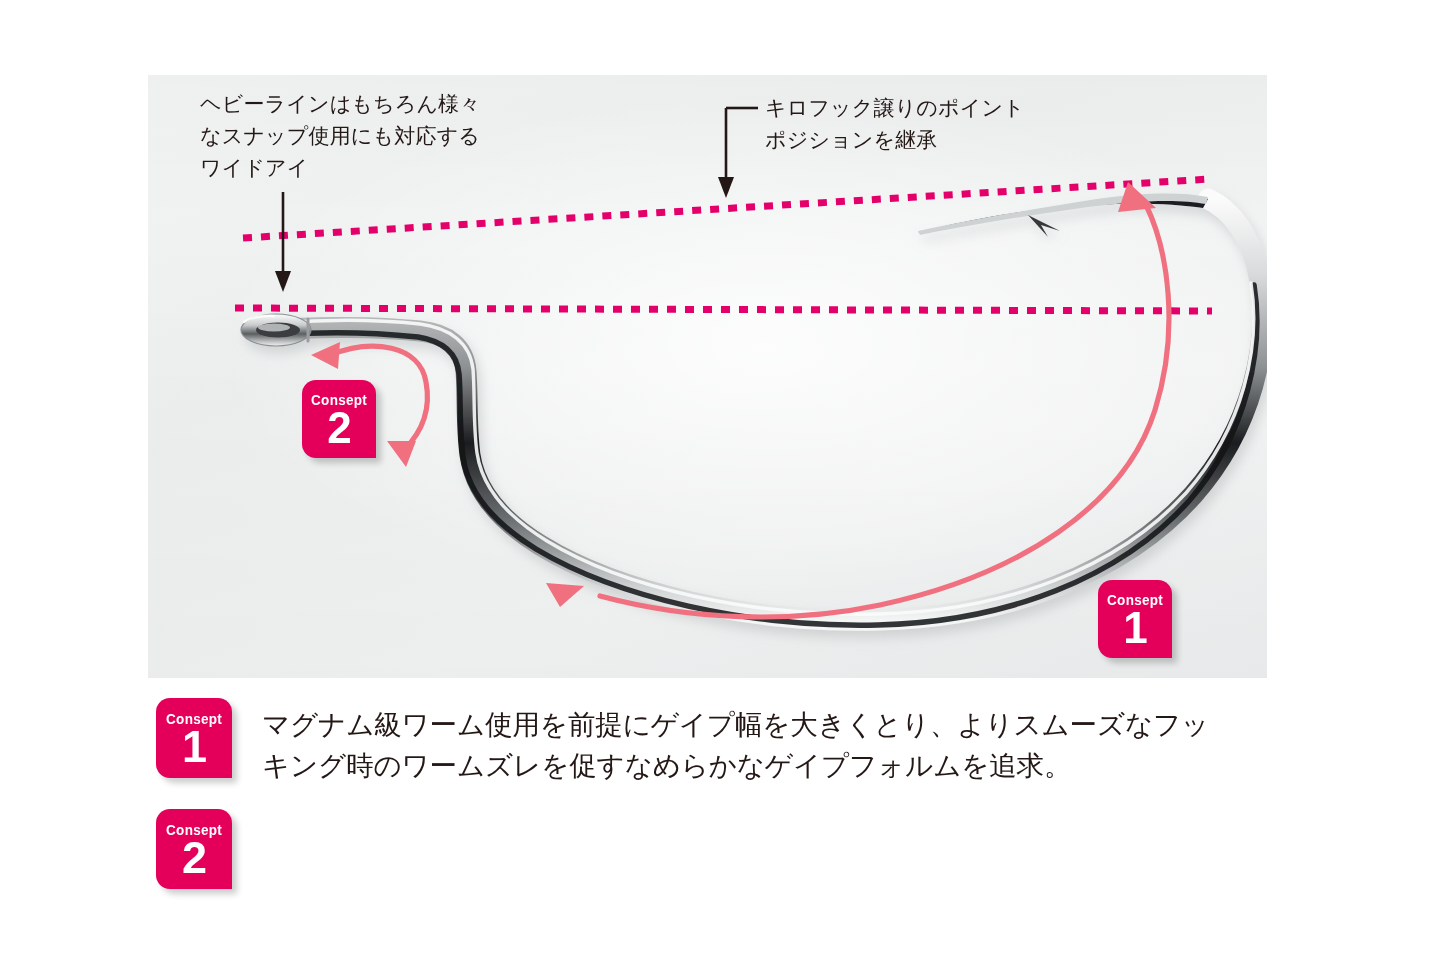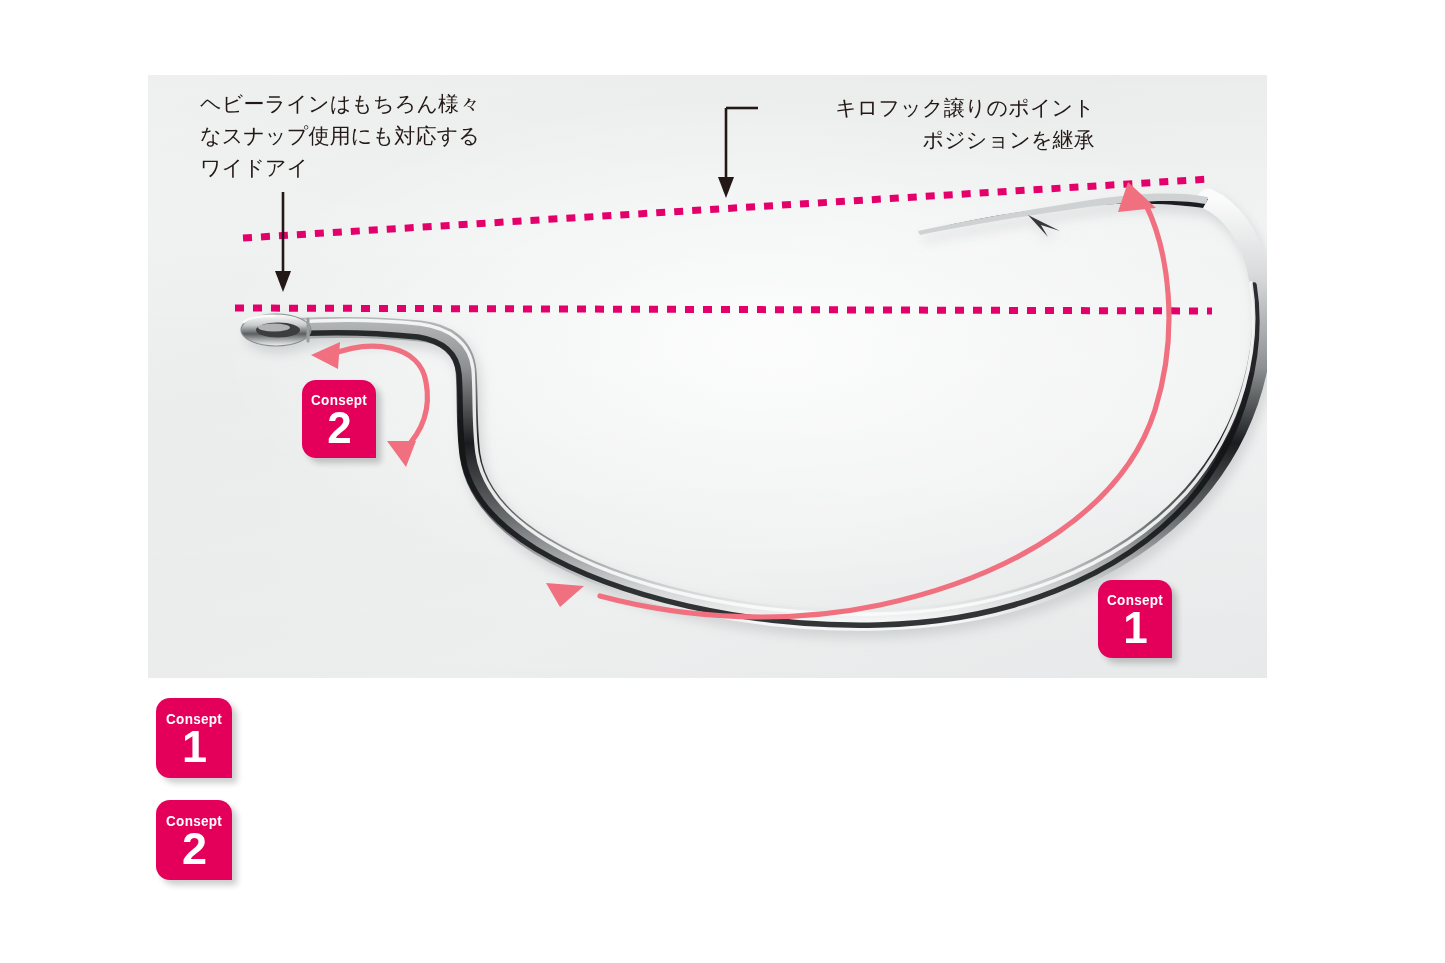--- a/index.html
+++ b/index.html
@@ -38,21 +38,21 @@
   .callout {
     position: absolute;
     color: #231815;
     font-size: 21px;
     line-height: 1.52;
     letter-spacing: 0.2px;
     white-space: pre-line;
     font-family: "Liberation Sans", "DejaVu Sans", sans-serif;
   }
   #callout-eye   { left: 200px; top: 88px;  width: 330px; }
-  #callout-point { left: 765px; top: 92px;  width: 330px; text-align: right; }
+  #callout-point { left: 765px; top: 92px;  width: 330px; }
 
   
   #overlay {
     position: absolute;
     left: 0; top: 0;
     width: 1445px; height: 963px;
     pointer-events: none;
   }
 
   
@@ -276,20 +276,22 @@
   </g>
 </svg>
 
 <div id="concept-list">
 
   <div class="concept-row">
     <div class="badge-static">
       <span class="badge-word">Consept</span>
       <span class="badge-num">1</span>
     </div>
+    <div class="concept-text">マグナム級ワーム使用を前提にゲイプ幅を大きくとり、よりスムーズなフッ
+キング時のワームズレを促すなめらかなゲイプフォルムを追求。</div>
   </div>
 
   <div class="concept-row">
     <div class="badge-static">
       <span class="badge-word">Consept</span>
       <span class="badge-num">2</span>
     </div>
   </div>
 
 </div>

